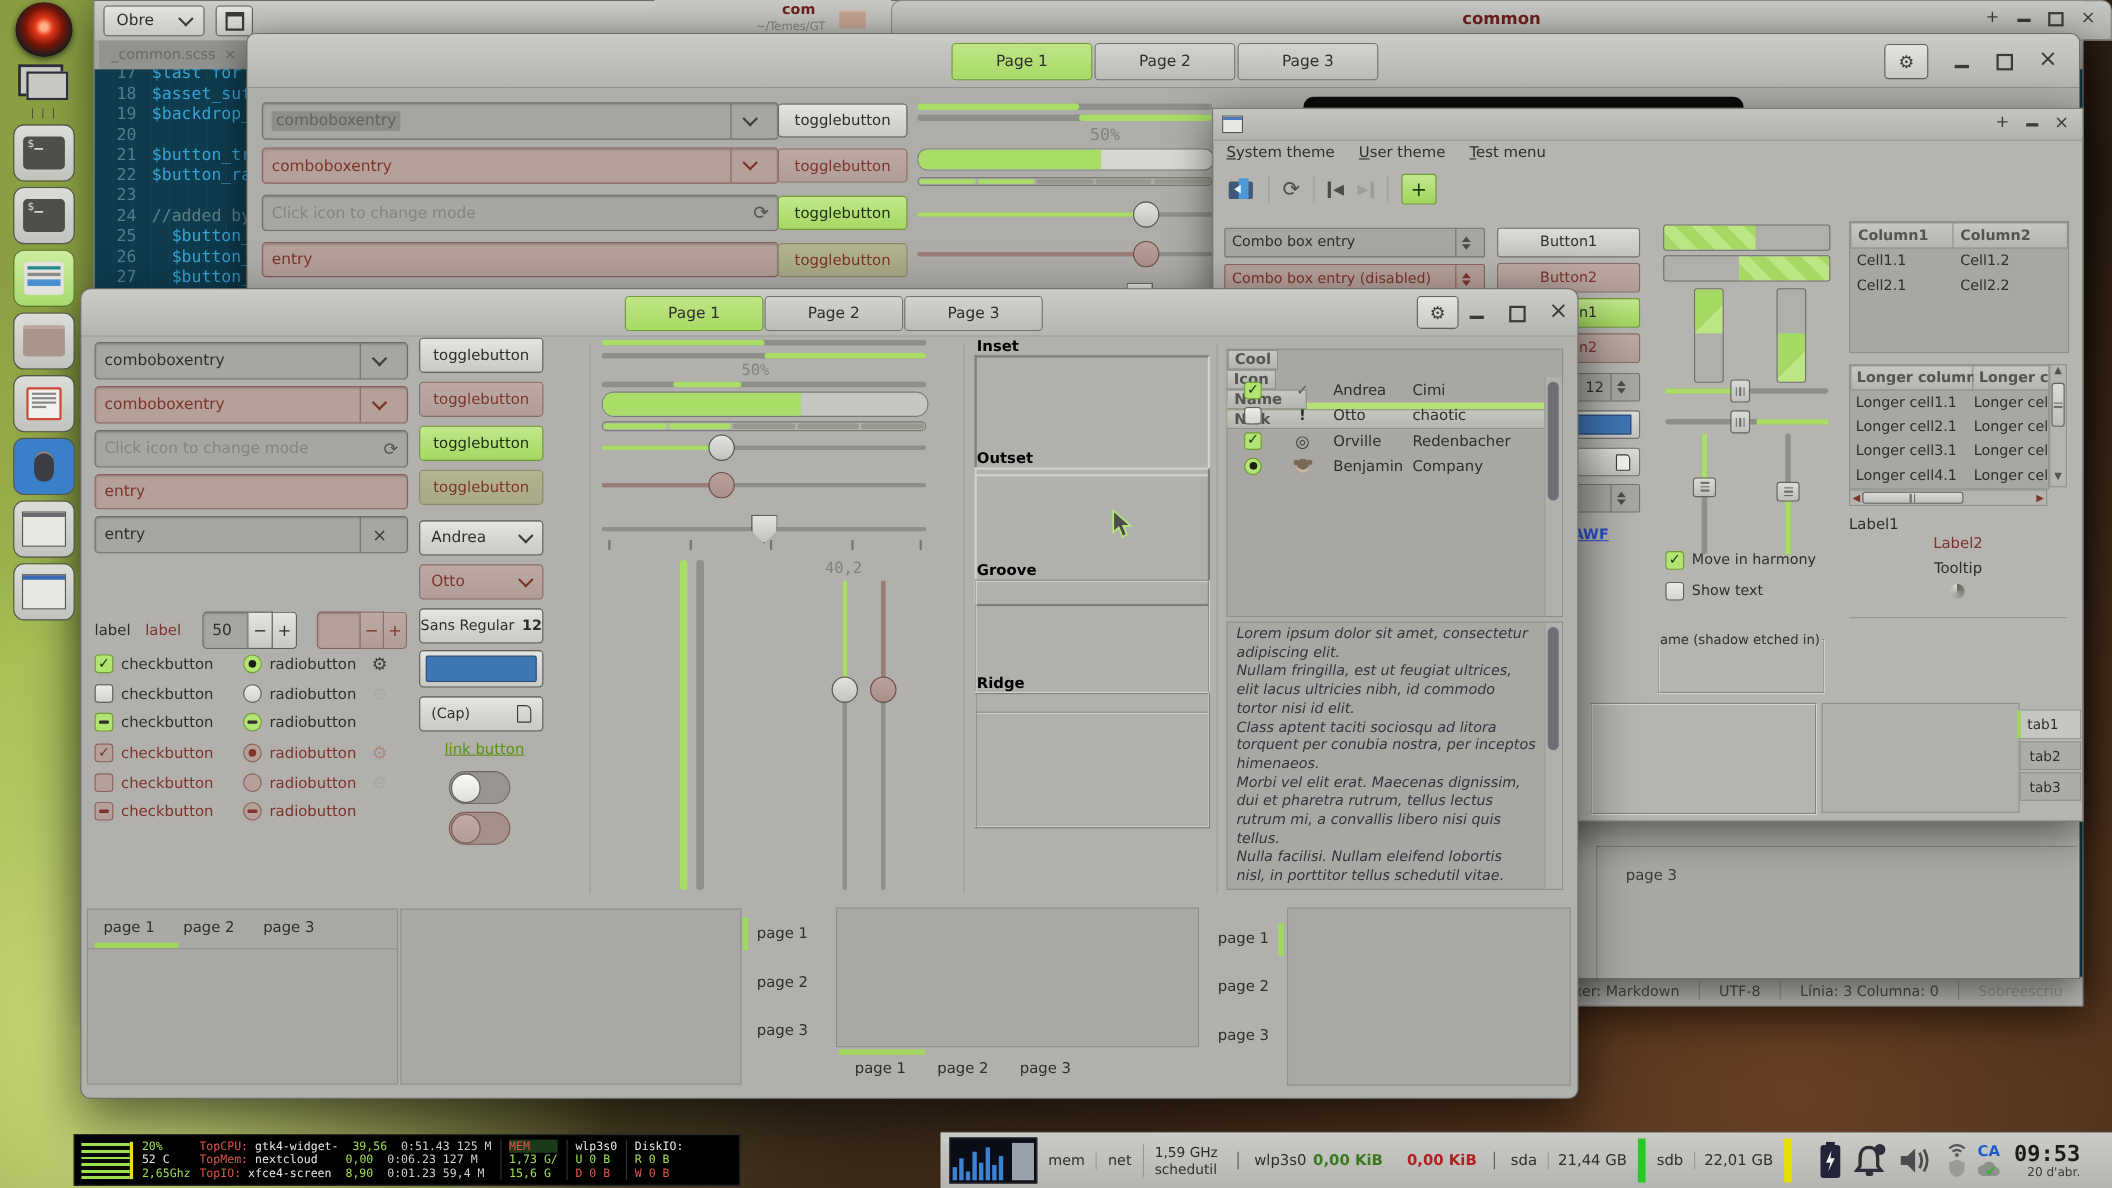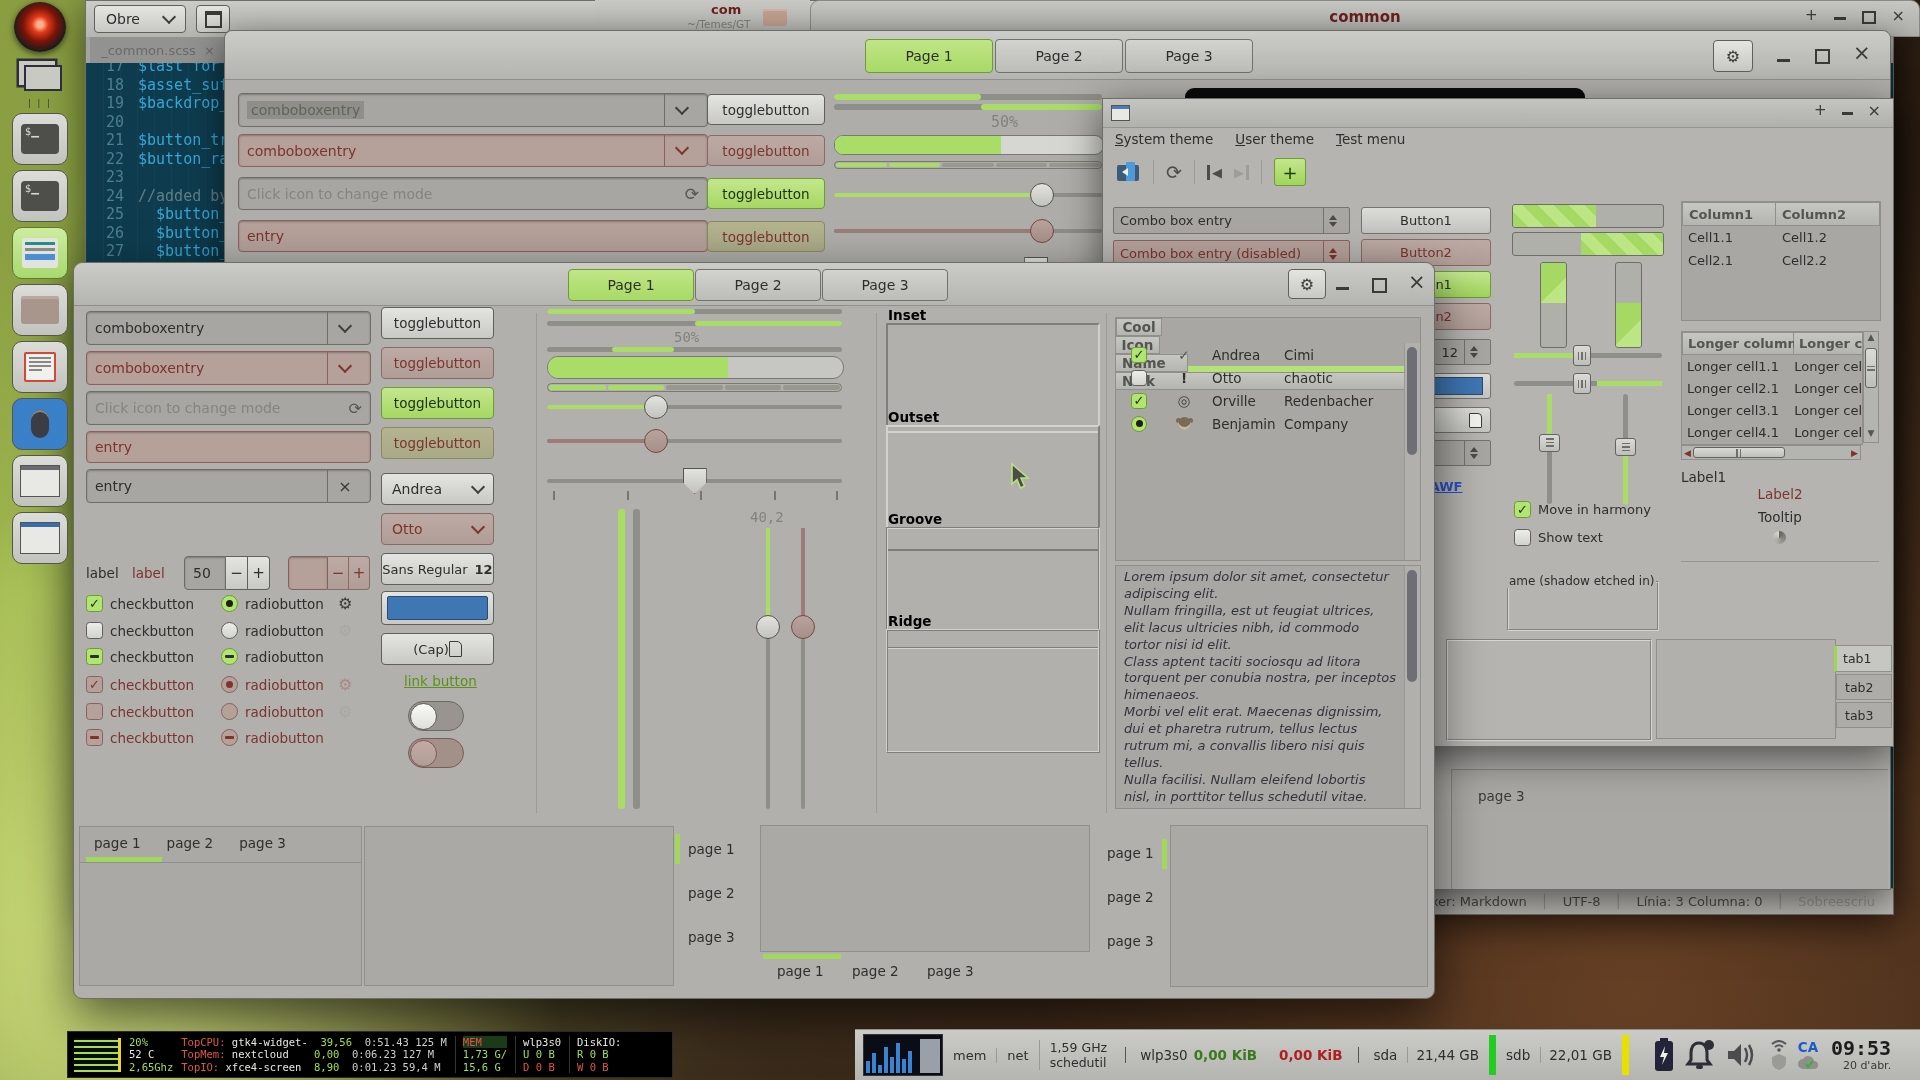--- a/index.html
+++ b/index.html
@@ -616,21 +616,21 @@
         <span>Otto</span>
         <span class="chev red"></span>
       </div>
     <div class="btn" style="position:absolute;left:307px;top:290px;width:113px;height:32px;gap:7px;font-size:13px;">
       <span>Sans Regular</span>
         <b>12</b>
     </div>
     <div class="btn" style="position:absolute;left:307px;top:328px;width:113px;height:34px;">
       <span style="width:99px;height:22px;background:#3f76b4;border:1px solid #2a4a74;border-radius:2px;"></span>
     </div>
-    <div class="btn" style="position:absolute;left:307px;top:370px;width:113px;height:32px;justify-content:center;padding:0 10px;font-size:13px;">
+    <div class="btn" style="position:absolute;left:307px;top:370px;width:113px;height:32px;justify-content:space-between;padding:0 10px;font-size:13px;">
       <span>(Cap)</span>
       <span style="width:11px;height:14px;border:1.8px solid #3a3a36;border-radius:1px 5px 1px 1px;"></span>
     </div>
     <a style="position:absolute;left:330px;top:410px;color:#5a9216;text-decoration:underline;font-size:13.5px;">link button</a>
     <div style="position:absolute;left:334px;top:438px;width:56px;height:30px;border-radius:15px;background:#99948f;border:1px solid #6a6a66;box-sizing:border-box;">
       <span style="display:block;width:27px;height:27px;border-radius:50%;background:linear-gradient(#fafaf6,#dedeDA);border:1px solid #5f5f5b;box-sizing:border-box;margin:0.5px;"></span>
     </div>
     <div style="position:absolute;left:334px;top:475px;width:56px;height:30px;border-radius:15px;background:#a39089;border:1px solid #7e5a54;box-sizing:border-box;">
       <span style="display:block;width:27px;height:27px;border-radius:50%;background:linear-gradient(#c2aaa4,#b09d97);border:1px solid #7e5a54;box-sizing:border-box;margin:0.5px;"></span>
     </div>

